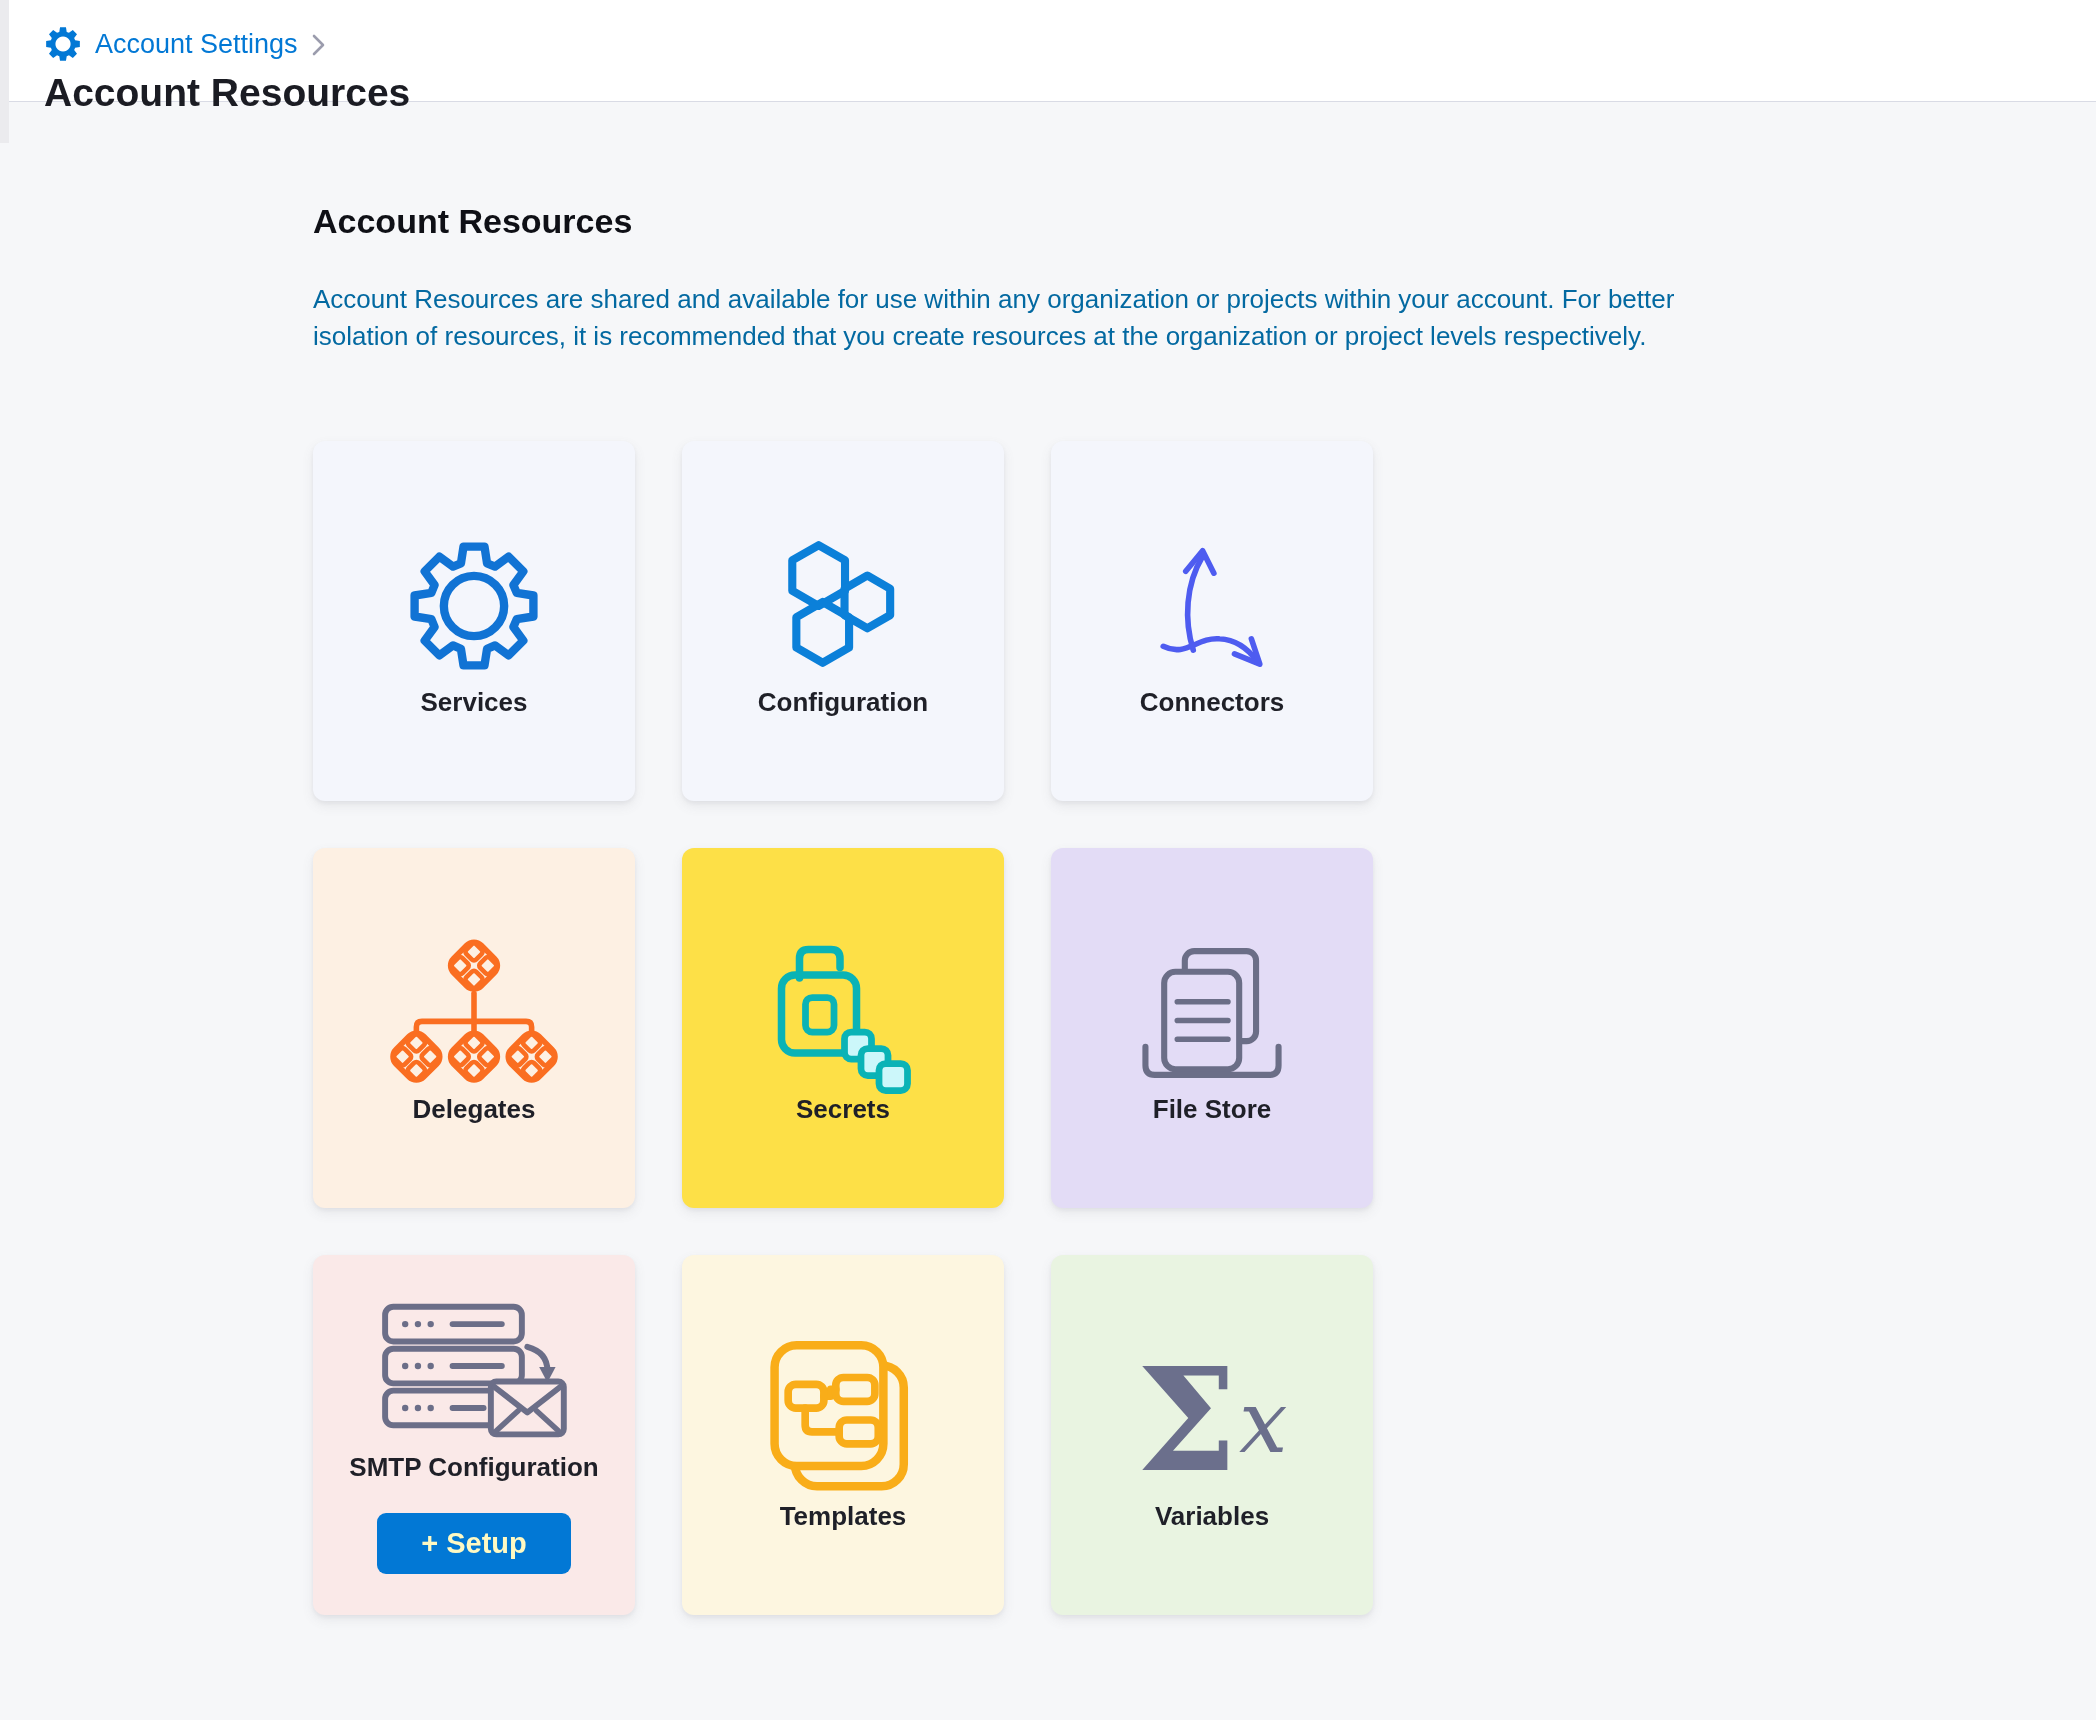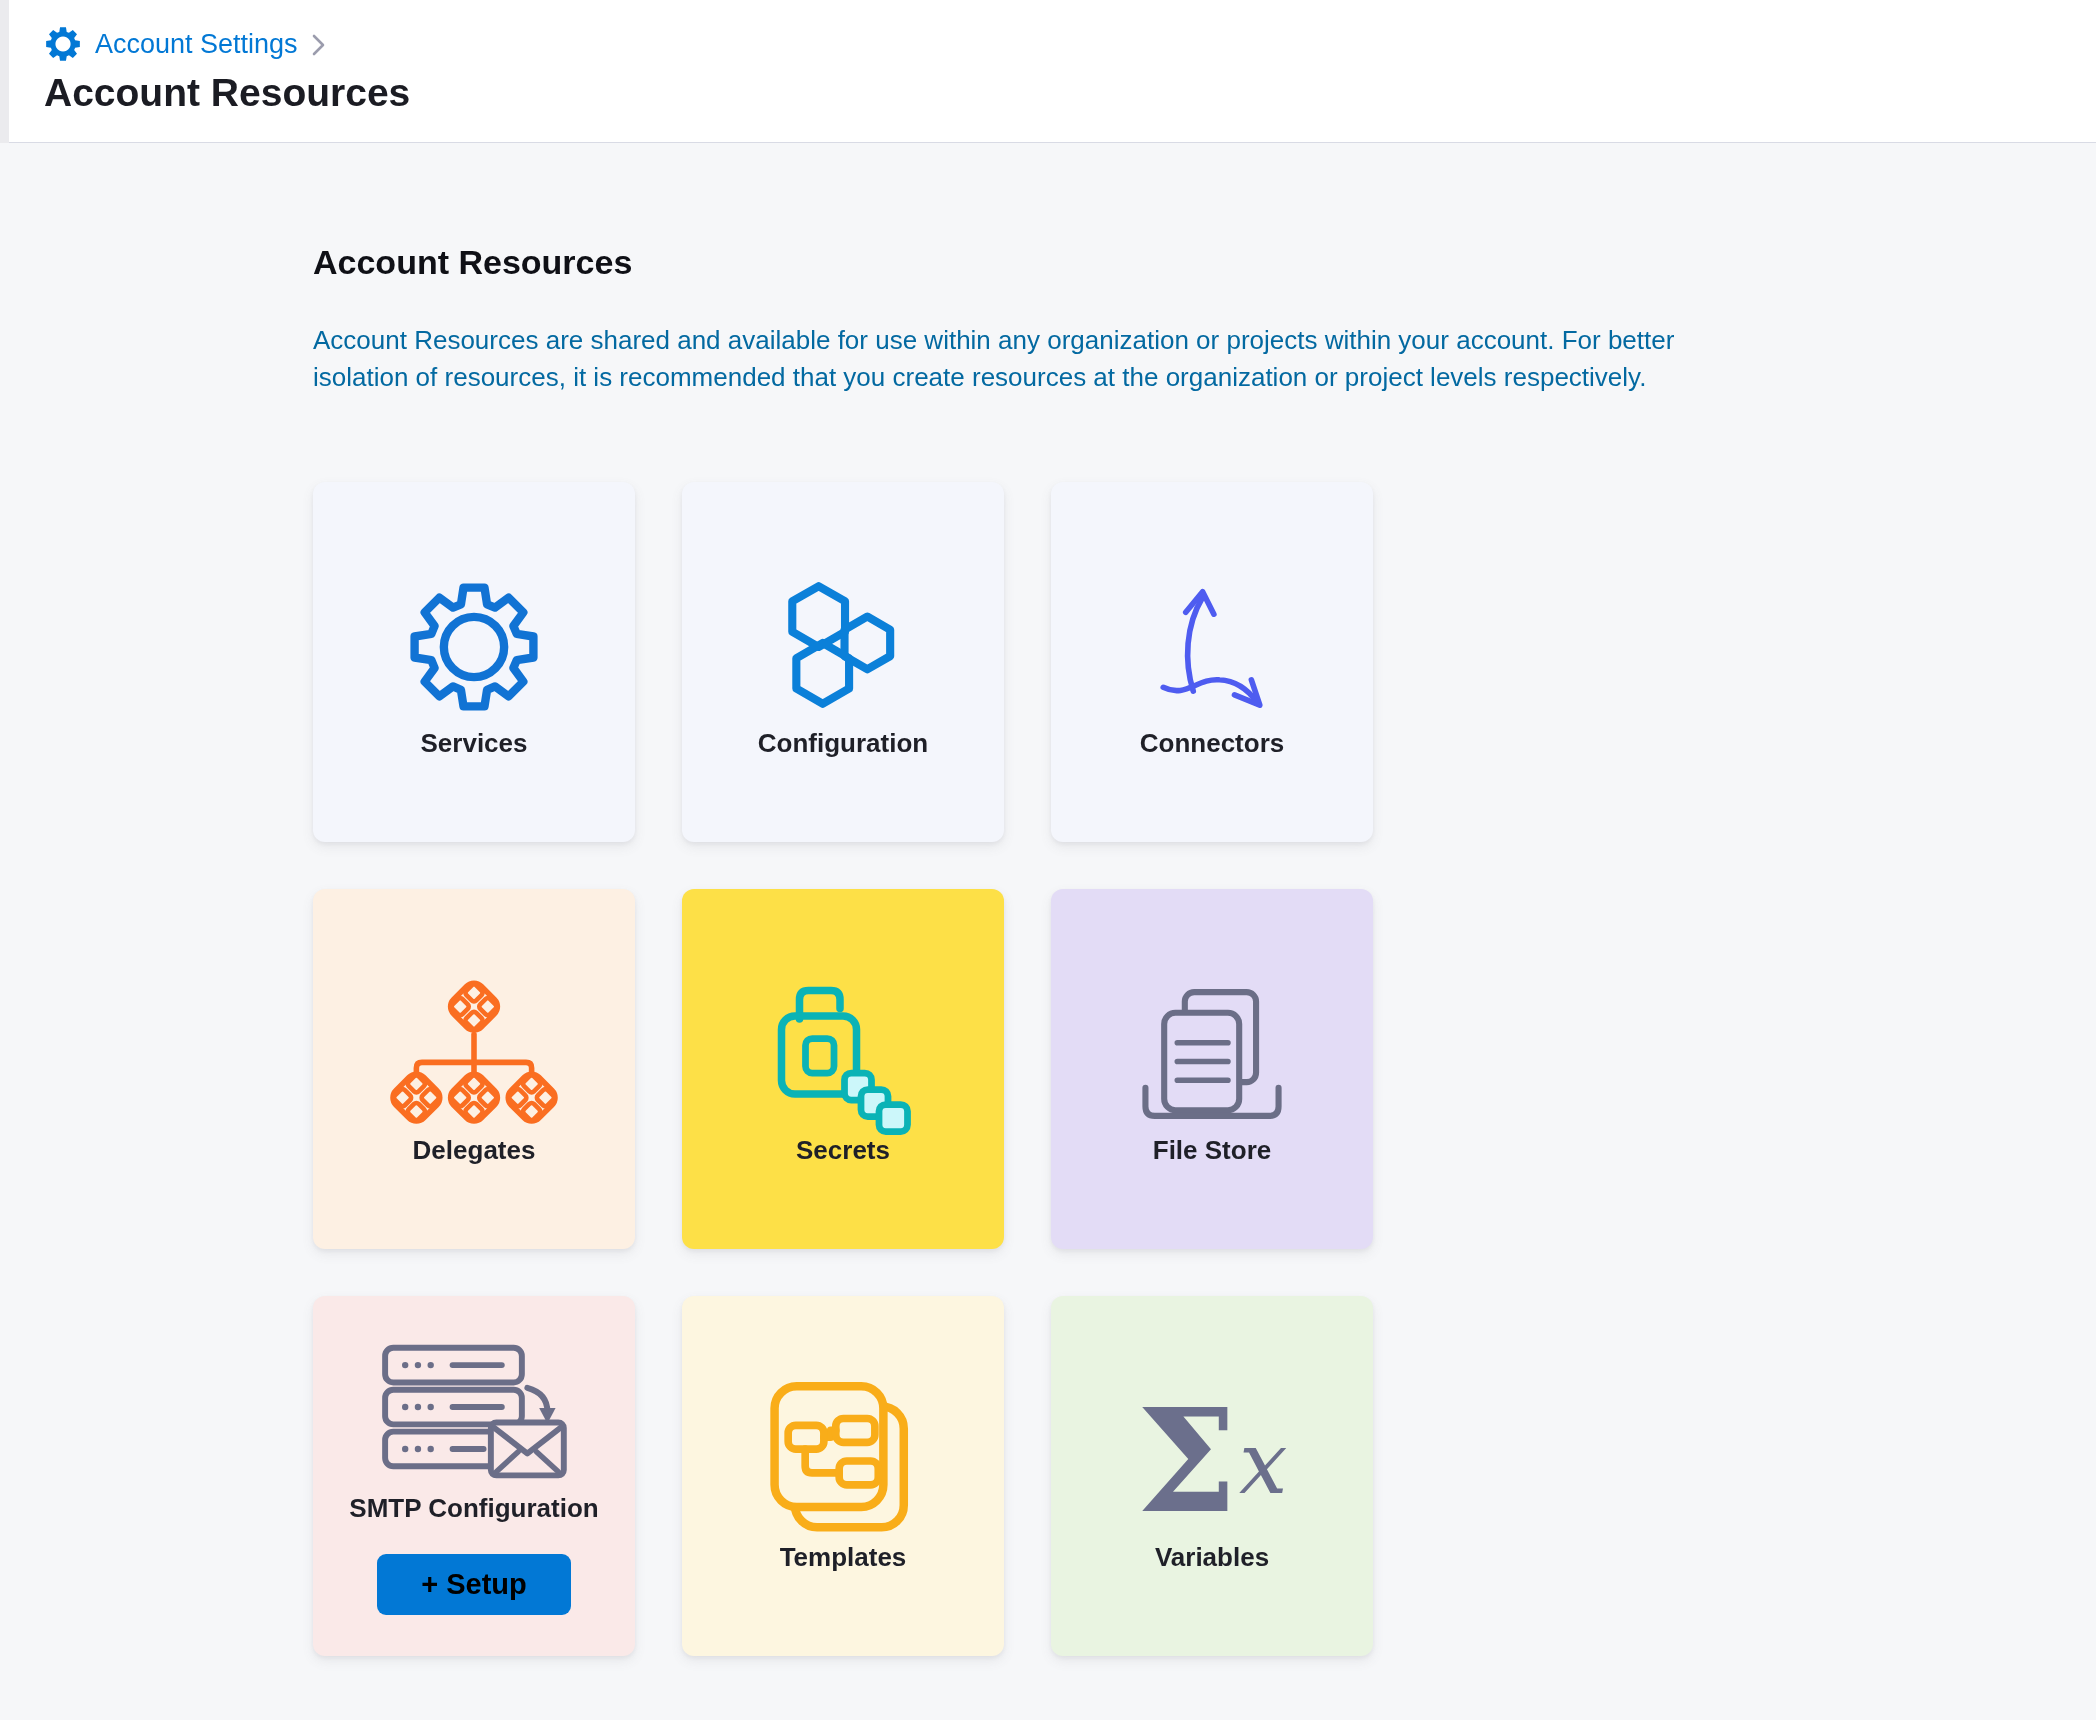--- a/index.html
+++ b/index.html
@@ -5,21 +5,21 @@
   * { box-sizing: border-box; }
   html,body { margin:0; padding:0; }
   body {
     width:2096px; height:1720px;
     background:#f6f7f9;
     font-family:"Liberation Sans","DejaVu Sans",sans-serif;
     position:relative; overflow:hidden;
     color:#1f2028;
   }
   .header {
-    background:#ffffff; height:143px;
+    background:#ffffff; height:102px;
     border-bottom:1px solid #d9dbe5;
     padding-left:44px; position:relative;
   }
   .left-strip {
     position:absolute; left:0; top:0; width:9px; height:143px;
     background:#ebebee;
   }
   .breadcrumb { display:flex; align-items:center; gap:13px; padding-top:25px; }
   .breadcrumb-link {
     display:flex; align-items:center; gap:13px;
@@ -53,21 +53,21 @@
   .bg-blue   { background:#f4f6fc; }
   .bg-peach  { background:#fdf0e3; }
   .bg-cyan   { background:#fde047; }
   .bg-purple { background:#e3dcf6; }
   .bg-pink   { background:#fae9e8; }
   .bg-yellow { background:#fdf6e0; }
   .bg-green  { background:#e9f4e1; }
   .card-smtp .iconbox { height:150px; }
   .card-smtp .card-label { margin-top:5px; }
   .setup-btn {
-    margin-top:30px; background:#0278d5; color:#000000;
+    margin-top:30px; background:#0278d5; color:#fef9c3;
     border:none; border-radius:9px;
     font-family:inherit; font-size:29px; font-weight:600;
     padding:16px 44px; cursor:pointer; line-height:1;
   }
   .var-icon { display:flex; align-items:flex-start; color:#6b6f8c; }
   .var-sigma {
     font-family:"DejaVu Serif","Liberation Serif",serif;
     font-size:142px; font-weight:600; line-height:1;
   }
   .var-x {

